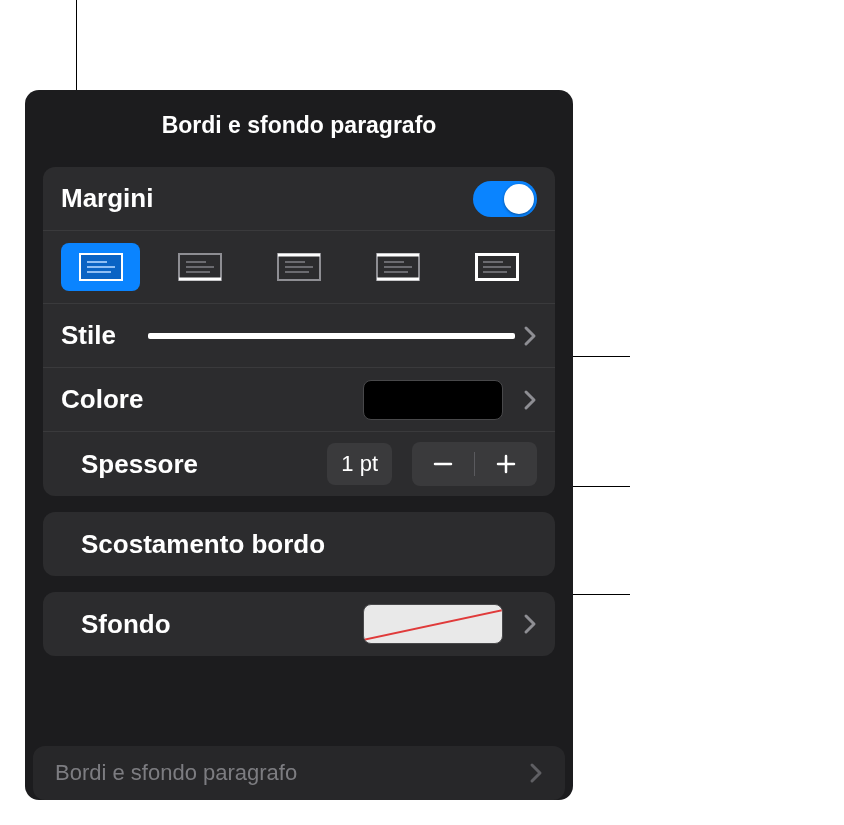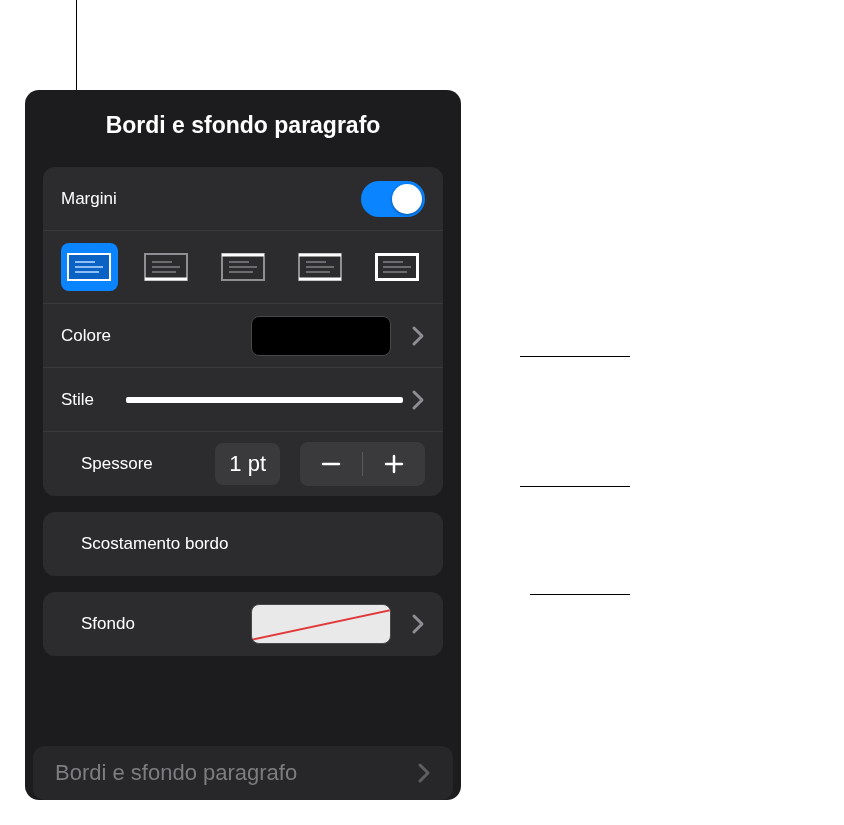--- a/index.html
+++ b/index.html
@@ -16,21 +16,21 @@
     }
     .callout-v1 { left: 76px; top: 0; width: 1px; height: 90px; }
     .callout-h1 { left: 520px; top: 356px; height: 1px; width: 110px; }
     .callout-h2 { left: 520px; top: 486px; height: 1px; width: 110px; }
     .callout-h3 { left: 530px; top: 594px; height: 1px; width: 100px; }
 
     .panel {
       position: absolute;
       left: 25px;
       top: 90px;
-      width: 436px;
+      width: 548px;
       height: 710px;
       background: #1c1c1e;
       border-radius: 14px;
       padding: 0;
       overflow: hidden;
     }
     .panel-title {
       text-align: center;
       color: #fff;
       font-size: 23px;
@@ -47,22 +47,22 @@
       display: flex;
       align-items: center;
       justify-content: space-between;
       min-height: 64px;
       padding: 0 18px;
       border-bottom: 0.5px solid #3a3a3c;
     }
     .row:last-child { border-bottom: none; margin-left: 20px; }
     .row-label {
       color: #fff;
-      font-size: 17px;
-      font-weight: 400;
+      font-size: 26px;
+      font-weight: 700;
       flex: 0 0 auto;
       margin-right: 12px;
     }
     .row-right {
       display: flex;
       align-items: center;
       gap: 20px;
     }
 
     
@@ -258,39 +258,39 @@
         <svg width="44" height="28" viewBox="0 0 44 28">
           <rect x="1.5" y="1.5" width="41" height="25" fill="#2c2c2e" stroke="#ffffff" stroke-width="3"></rect>
           <line x1="8" y1="9" x2="28" y2="9" stroke="#6b6b70" stroke-width="2"></line>
           <line x1="8" y1="14" x2="36" y2="14" stroke="#6b6b70" stroke-width="2"></line>
           <line x1="8" y1="19" x2="32" y2="19" stroke="#6b6b70" stroke-width="2"></line>
         </svg>
       </div>
     </div>
 
     <div class="row">
+      <span class="row-label">Stile</span>
+      <div class="style-preview"></div>
+      <span class="chevron">
+        <svg width="14" height="22" viewBox="0 0 14 22">
+            <polyline points="3,3 11,11 3,19" fill="none" stroke="#8e8e93" stroke-width="3" stroke-linecap="round" stroke-linejoin="round"></polyline>
+          </svg>
+      </span>
+    </div>
+
+    <div class="row">
       <span class="row-label">Colore</span>
       <div class="row-right">
         <div class="swatch"></div>
         <span class="chevron">
           <svg width="14" height="22" viewBox="0 0 14 22">
               <polyline points="3,3 11,11 3,19" fill="none" stroke="#8e8e93" stroke-width="3" stroke-linecap="round" stroke-linejoin="round"></polyline>
             </svg>
         </span>
       </div>
-    </div>
-
-    <div class="row">
-      <span class="row-label">Stile</span>
-      <div class="style-preview"></div>
-      <span class="chevron">
-        <svg width="14" height="22" viewBox="0 0 14 22">
-            <polyline points="3,3 11,11 3,19" fill="none" stroke="#8e8e93" stroke-width="3" stroke-linecap="round" stroke-linejoin="round"></polyline>
-          </svg>
-      </span>
     </div>
 
     <div class="row">
       <span class="row-label">Spessore</span>
       <div class="row-right">
         <div class="value-pill">1 pt</div>
         <div class="stepper">
           <div class="stepper-btn">
             <svg width="24" height="24" viewBox="0 0 24 24">
                 <line x1="4" y1="12" x2="20" y2="12" stroke="#fff" stroke-width="2.5" stroke-linecap="round"></line>

